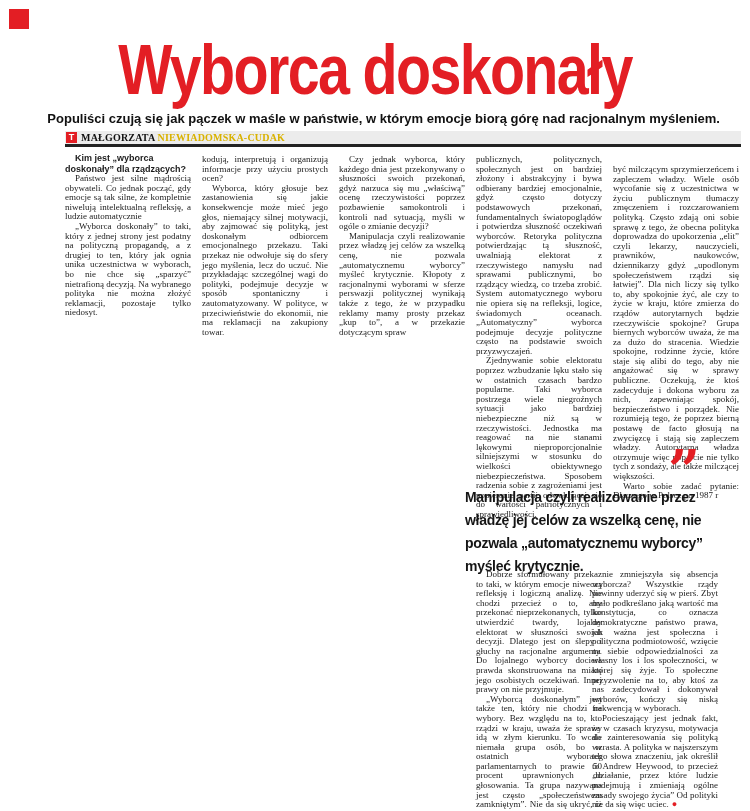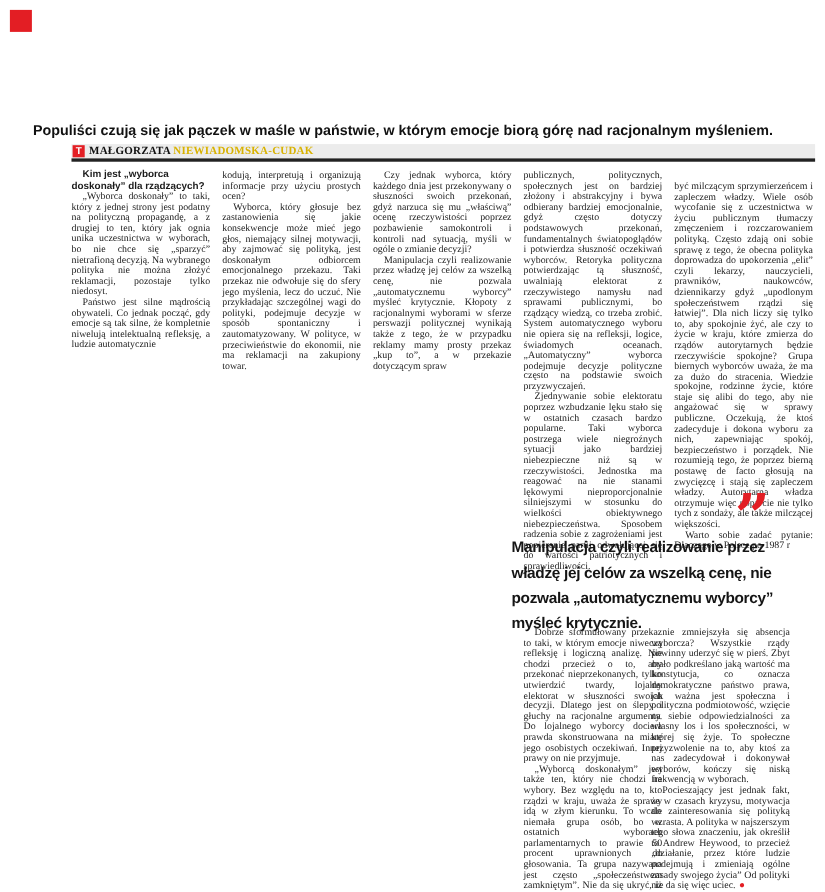--- a/index.html
+++ b/index.html
@@ -4,21 +4,21 @@
 <style>
   html,body{margin:0;padding:0;background:#ffffff;}
   .page{position:relative;width:750px;height:811px;background:#fff;overflow:hidden;
         font-family:"Liberation Serif",serif;color:#1b1b1b;}
   .corner-mark{position:absolute;left:9px;top:9px;width:20px;height:20px;
         background:var(--accent_red,#e31e24);}
   .title-wrap{position:absolute;left:0;top:34px;width:750px;text-align:center;}
   .title{display:inline-block;font-family:"Liberation Sans",sans-serif;font-weight:700;
         font-size:70px;line-height:72px;letter-spacing:-2px;color:var(--accent_red,#e31e24);
         transform:scaleX(0.82);transform-origin:center;white-space:nowrap;}
-  .subtitle{position:absolute;left:30px;top:111px;width:690px;text-align:left;
+  .subtitle{position:absolute;left:30px;top:111px;width:690px;text-align:right;
         font-family:"Liberation Sans",sans-serif;font-weight:700;font-size:13px;color:#111;}
   .byline-bar{position:absolute;left:65px;top:131px;width:676px;height:16px;
         background:var(--byline_bg,#ececec);border-bottom:3px solid var(--rule_dark,#222);
         display:flex;align-items:center;box-sizing:border-box;}
   .t-logo{width:11px;height:11px;margin:0 4px 0 1px;background:var(--accent_red,#e31e24);
         color:#fff;font-family:"Liberation Sans",sans-serif;font-weight:700;font-size:9px;
         line-height:11px;text-align:center;flex:0 0 auto;}
   .byline-name{font-family:Liberation Serif, serif;font-weight:700;font-size:10px;
         letter-spacing:.2px;white-space:pre;}
   .byline-black{color:#111;}
@@ -42,34 +42,37 @@
   #col7{left:592px;top:570px;}
   .end-dot{color:var(--accent_red,#e31e24);font-size:9px;text-indent:0;padding-left:3px;}
 </style>
 </head>
 <body>
 
 <div class="page">
 
   <div class="corner-mark"></div>
 
+  <div class="title-wrap">
+    <span class="title">Wyborca doskonały</span>
+  </div>
 
   <div class="subtitle">Populiści czują się jak pączek w maśle w państwie, w którym emocje biorą górę nad racjonalnym myśleniem.</div>
 
   <div class="byline-bar">
     <span class="t-logo">T</span>
     <span class="byline-name byline-black">MAŁGORZATA </span>
     <span class="byline-name byline-yellow">NIEWIADOMSKA-CUDAK</span>
   </div>
 
   <div class="col" id="col1">
     <p class="col-heading">Kim jest „wyborca doskonały” dla rządzących?</p>
     <div>
+        <p>Państwo jest silne mądrością obywateli. Co jednak począć, gdy emocje są tak silne, że kompletnie niwelują intelektualną refleksję, a ludzie automatycznie</p>
         <p>„Wyborca doskonały” to taki, który z jednej strony jest podatny na polityczną propagandę, a z drugiej to ten, który jak ognia unika uczestnictwa w wyborach, bo nie chce się „sparzyć” nietrafioną decyzją. Na wybranego polityka nie można złożyć reklamacji, pozostaje tylko niedosyt.</p>
-        <p>Państwo jest silne mądrością obywateli. Co jednak począć, gdy emocje są tak silne, że kompletnie niwelują intelektualną refleksję, a ludzie automatycznie</p>
       </div>
   </div>
 
   <div class="col" id="col2" data-cont-first="">
     <div>
         <p>kodują, interpretują i organizują informacje przy użyciu prostych ocen?</p>
         <p>Wyborca, który głosuje bez zastanowienia się jakie konsekwencje może mieć jego głos, niemający silnej motywacji, aby zajmować się polityką, jest doskonałym odbiorcem emocjonalnego przekazu. Taki przekaz nie odwołuje się do sfery jego myślenia, lecz do uczuć. Nie przykładając szczególnej wagi do polityki, podejmuje decyzje w sposób spontaniczny i zautomatyzowany. W polityce, w przeciwieństwie do ekonomii, nie ma reklamacji na zakupiony towar.</p>
       </div>
   </div>
 

